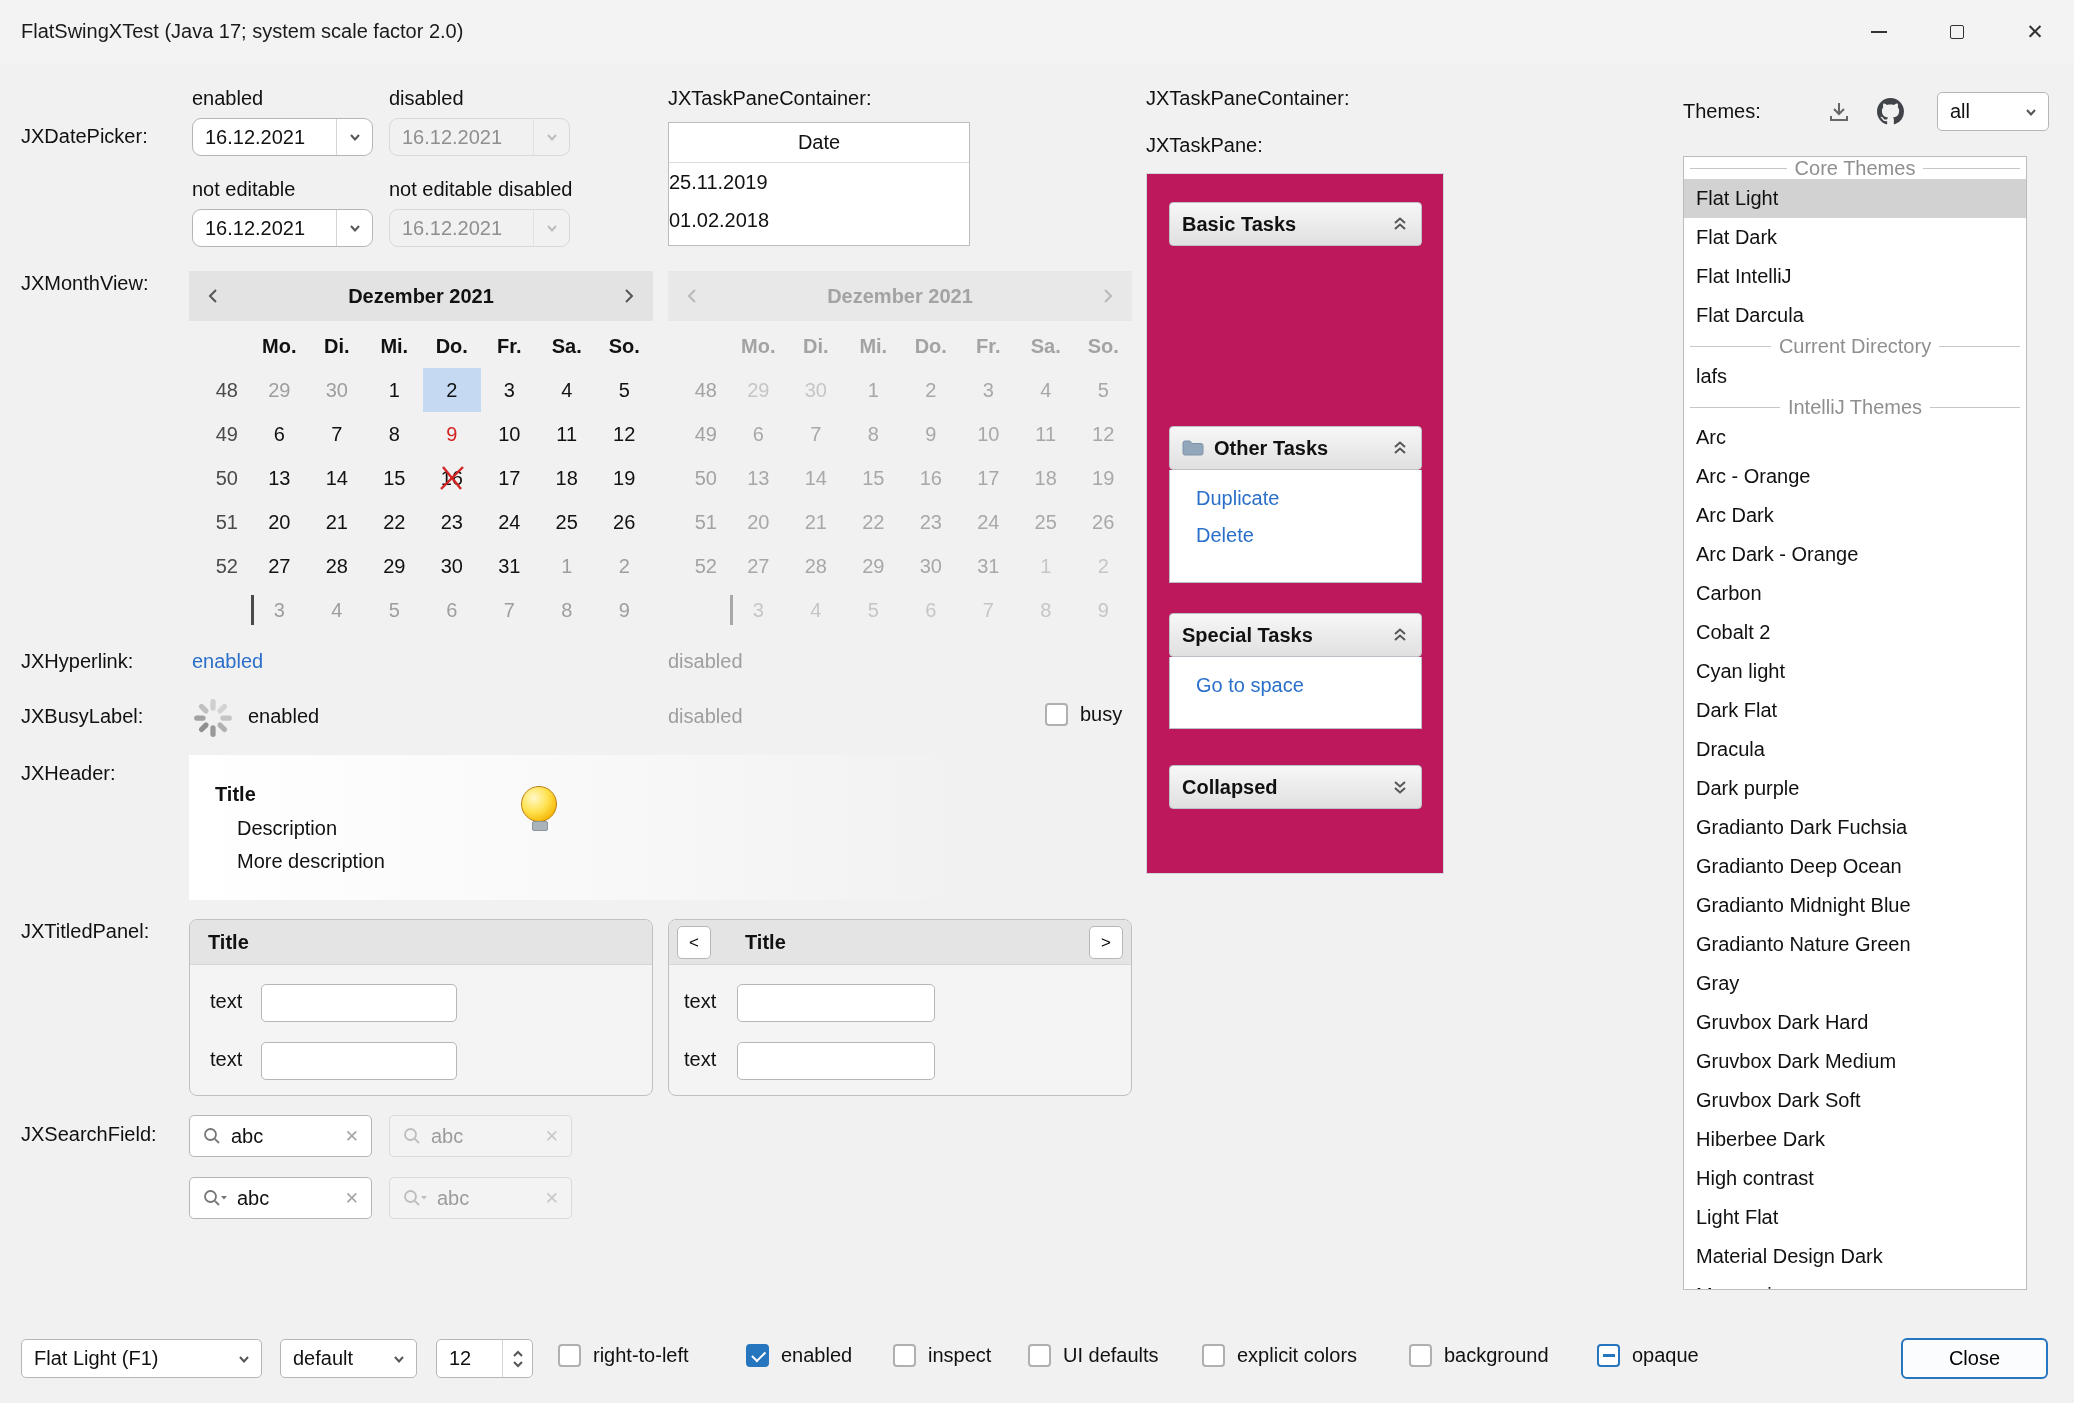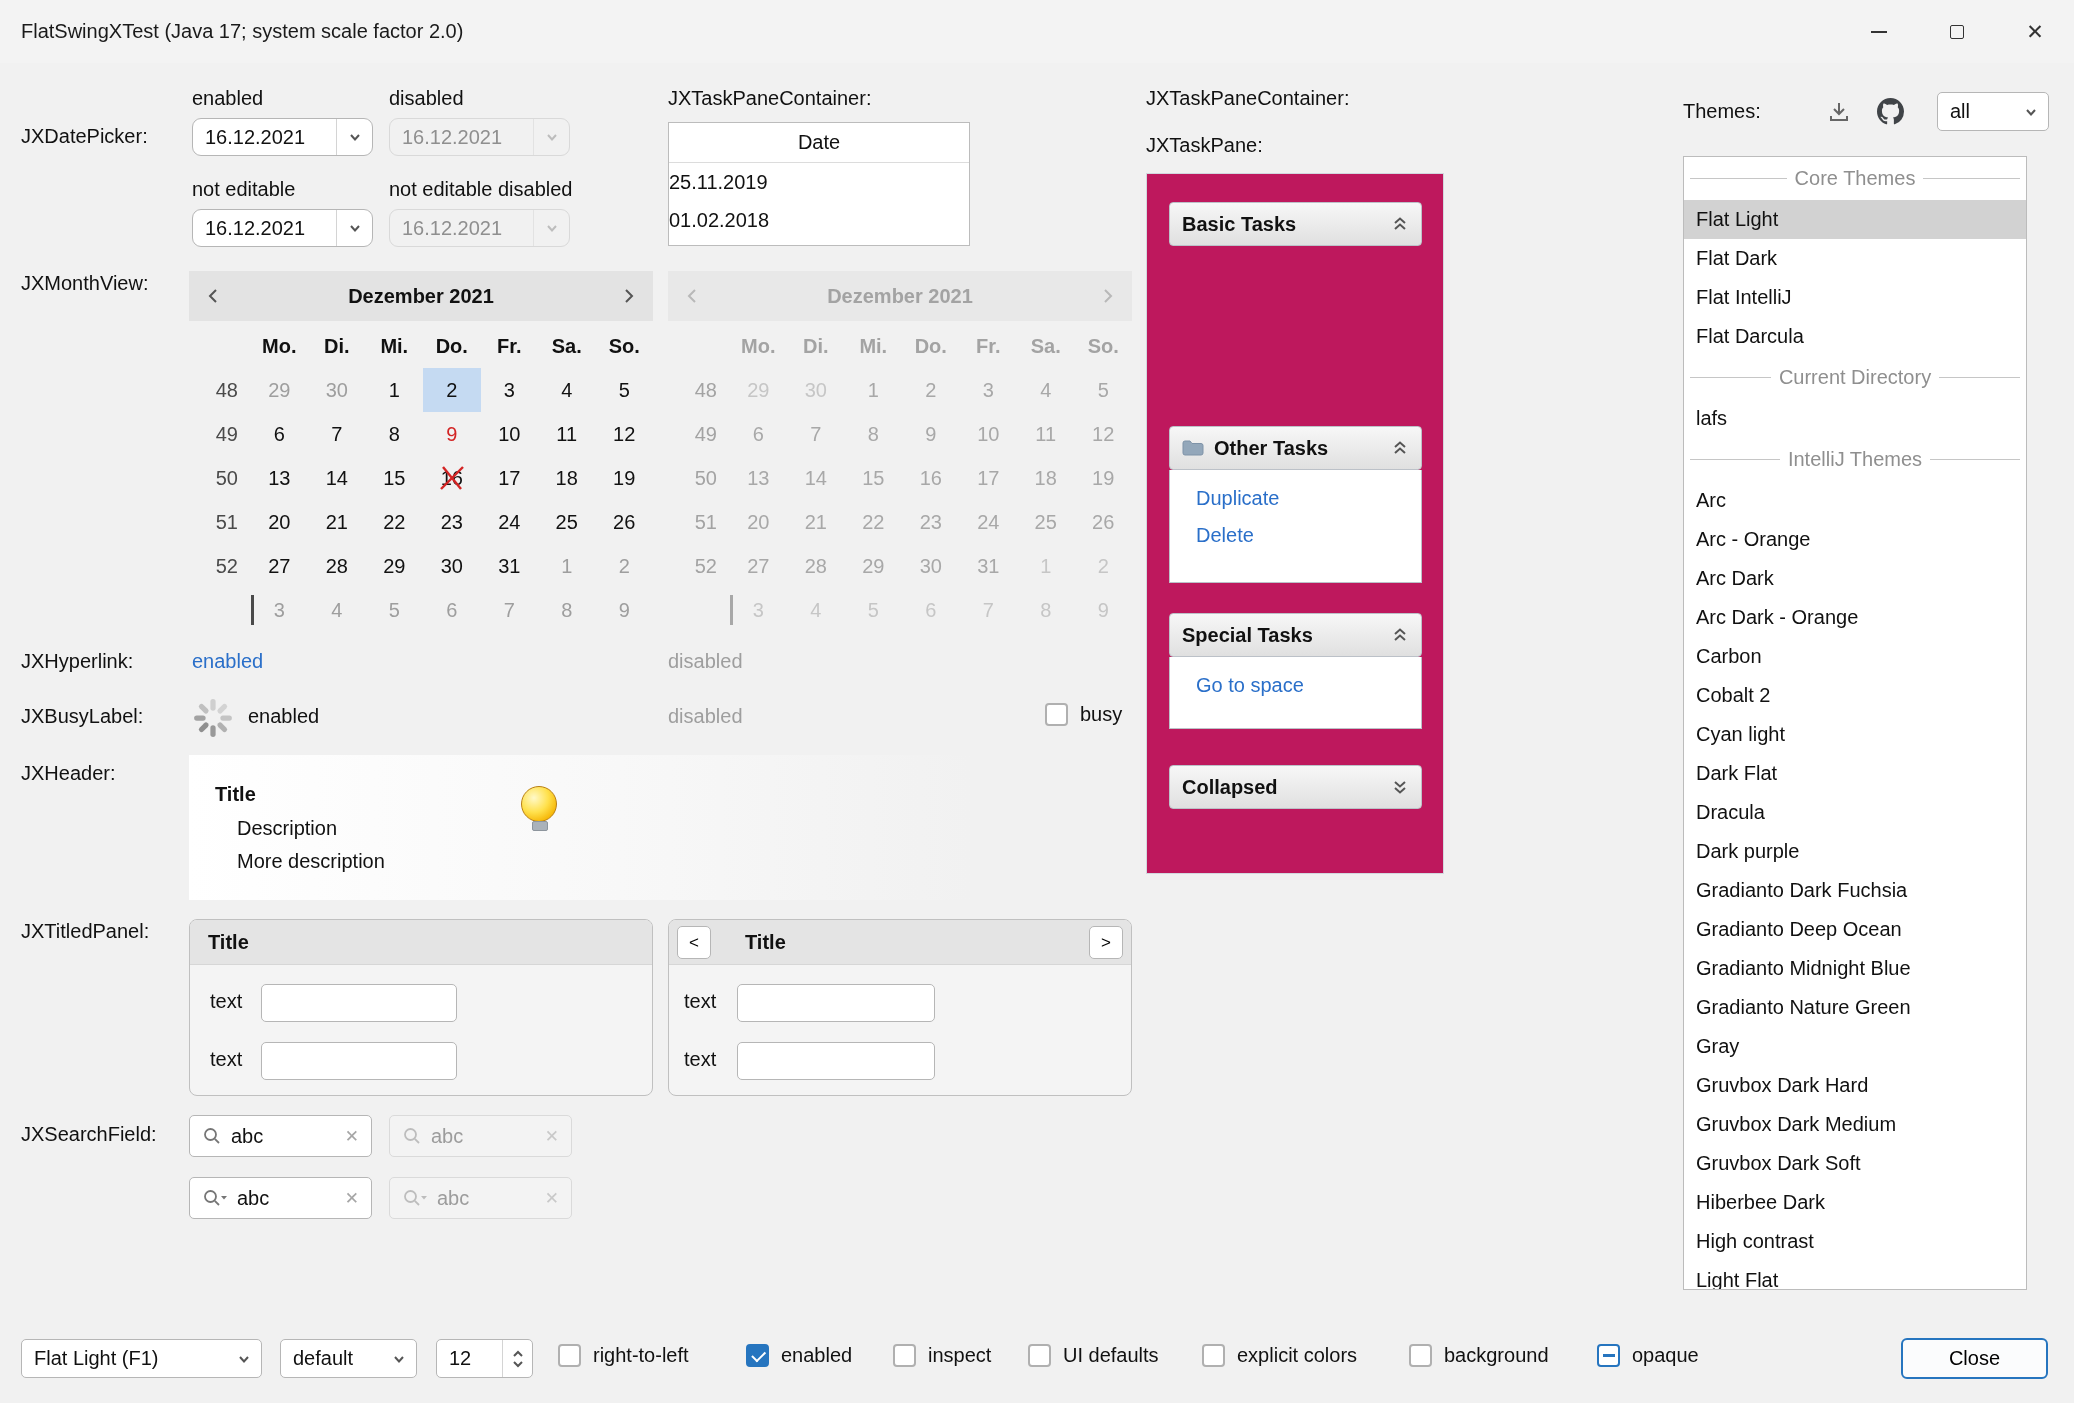--- a/index.html
+++ b/index.html
@@ -102,21 +102,21 @@
   .tp-pane{position:absolute;left:22px;width:253px;}
   .tp-header{height:44px;background:linear-gradient(#f7f7f7,#e0e0e0);border:1px solid #bcc1c8;border-radius:4px;display:flex;align-items:center;padding:0 12px;font-weight:bold;gap:10px;cursor:pointer;}
   .tp-chev{margin-left:auto;display:flex;}
   .tp-body{background:#fff;border:1px solid #bcc1c8;border-top:none;padding:10px 0 0 26px;}
   .tp-link{display:block;color:var(--link);text-decoration:none;line-height:37px;cursor:pointer;}
 
   
   .themes-list{position:absolute;left:1683px;top:156px;width:344px;height:1134px;background:#fff;border:1px solid #bcbcbc;overflow:hidden;}
   .th-item{height:39px;display:flex;align-items:center;padding-left:12px;cursor:pointer;white-space:nowrap;}
   .th-item.selected{background:#d2d2d2;}
-  .th-sep{height:43px;display:flex;align-items:center;color:#8f8f8f;padding:0 6px;gap:8px;white-space:nowrap;}
+  .th-sep{height:22px;display:flex;align-items:center;color:#8f8f8f;padding:0 6px;gap:8px;white-space:nowrap;}
   .th-line{flex:1;height:1px;background:#c6c6c6;}
 
   
   .spin-arrows{width:30px;align-self:stretch;border-left:1px solid #d4d4d4;display:flex;flex-direction:column;align-items:center;justify-content:center;gap:2px;}
   .close-btn{position:absolute;left:1901px;top:1338px;width:147px;height:41px;background:#fbfcfd;border:2px solid var(--accent);border-radius:6px;display:flex;align-items:center;justify-content:center;cursor:pointer;font-size:20px;}
 </style>
 </head>
 <body>
 
 <div class="titlebar">

